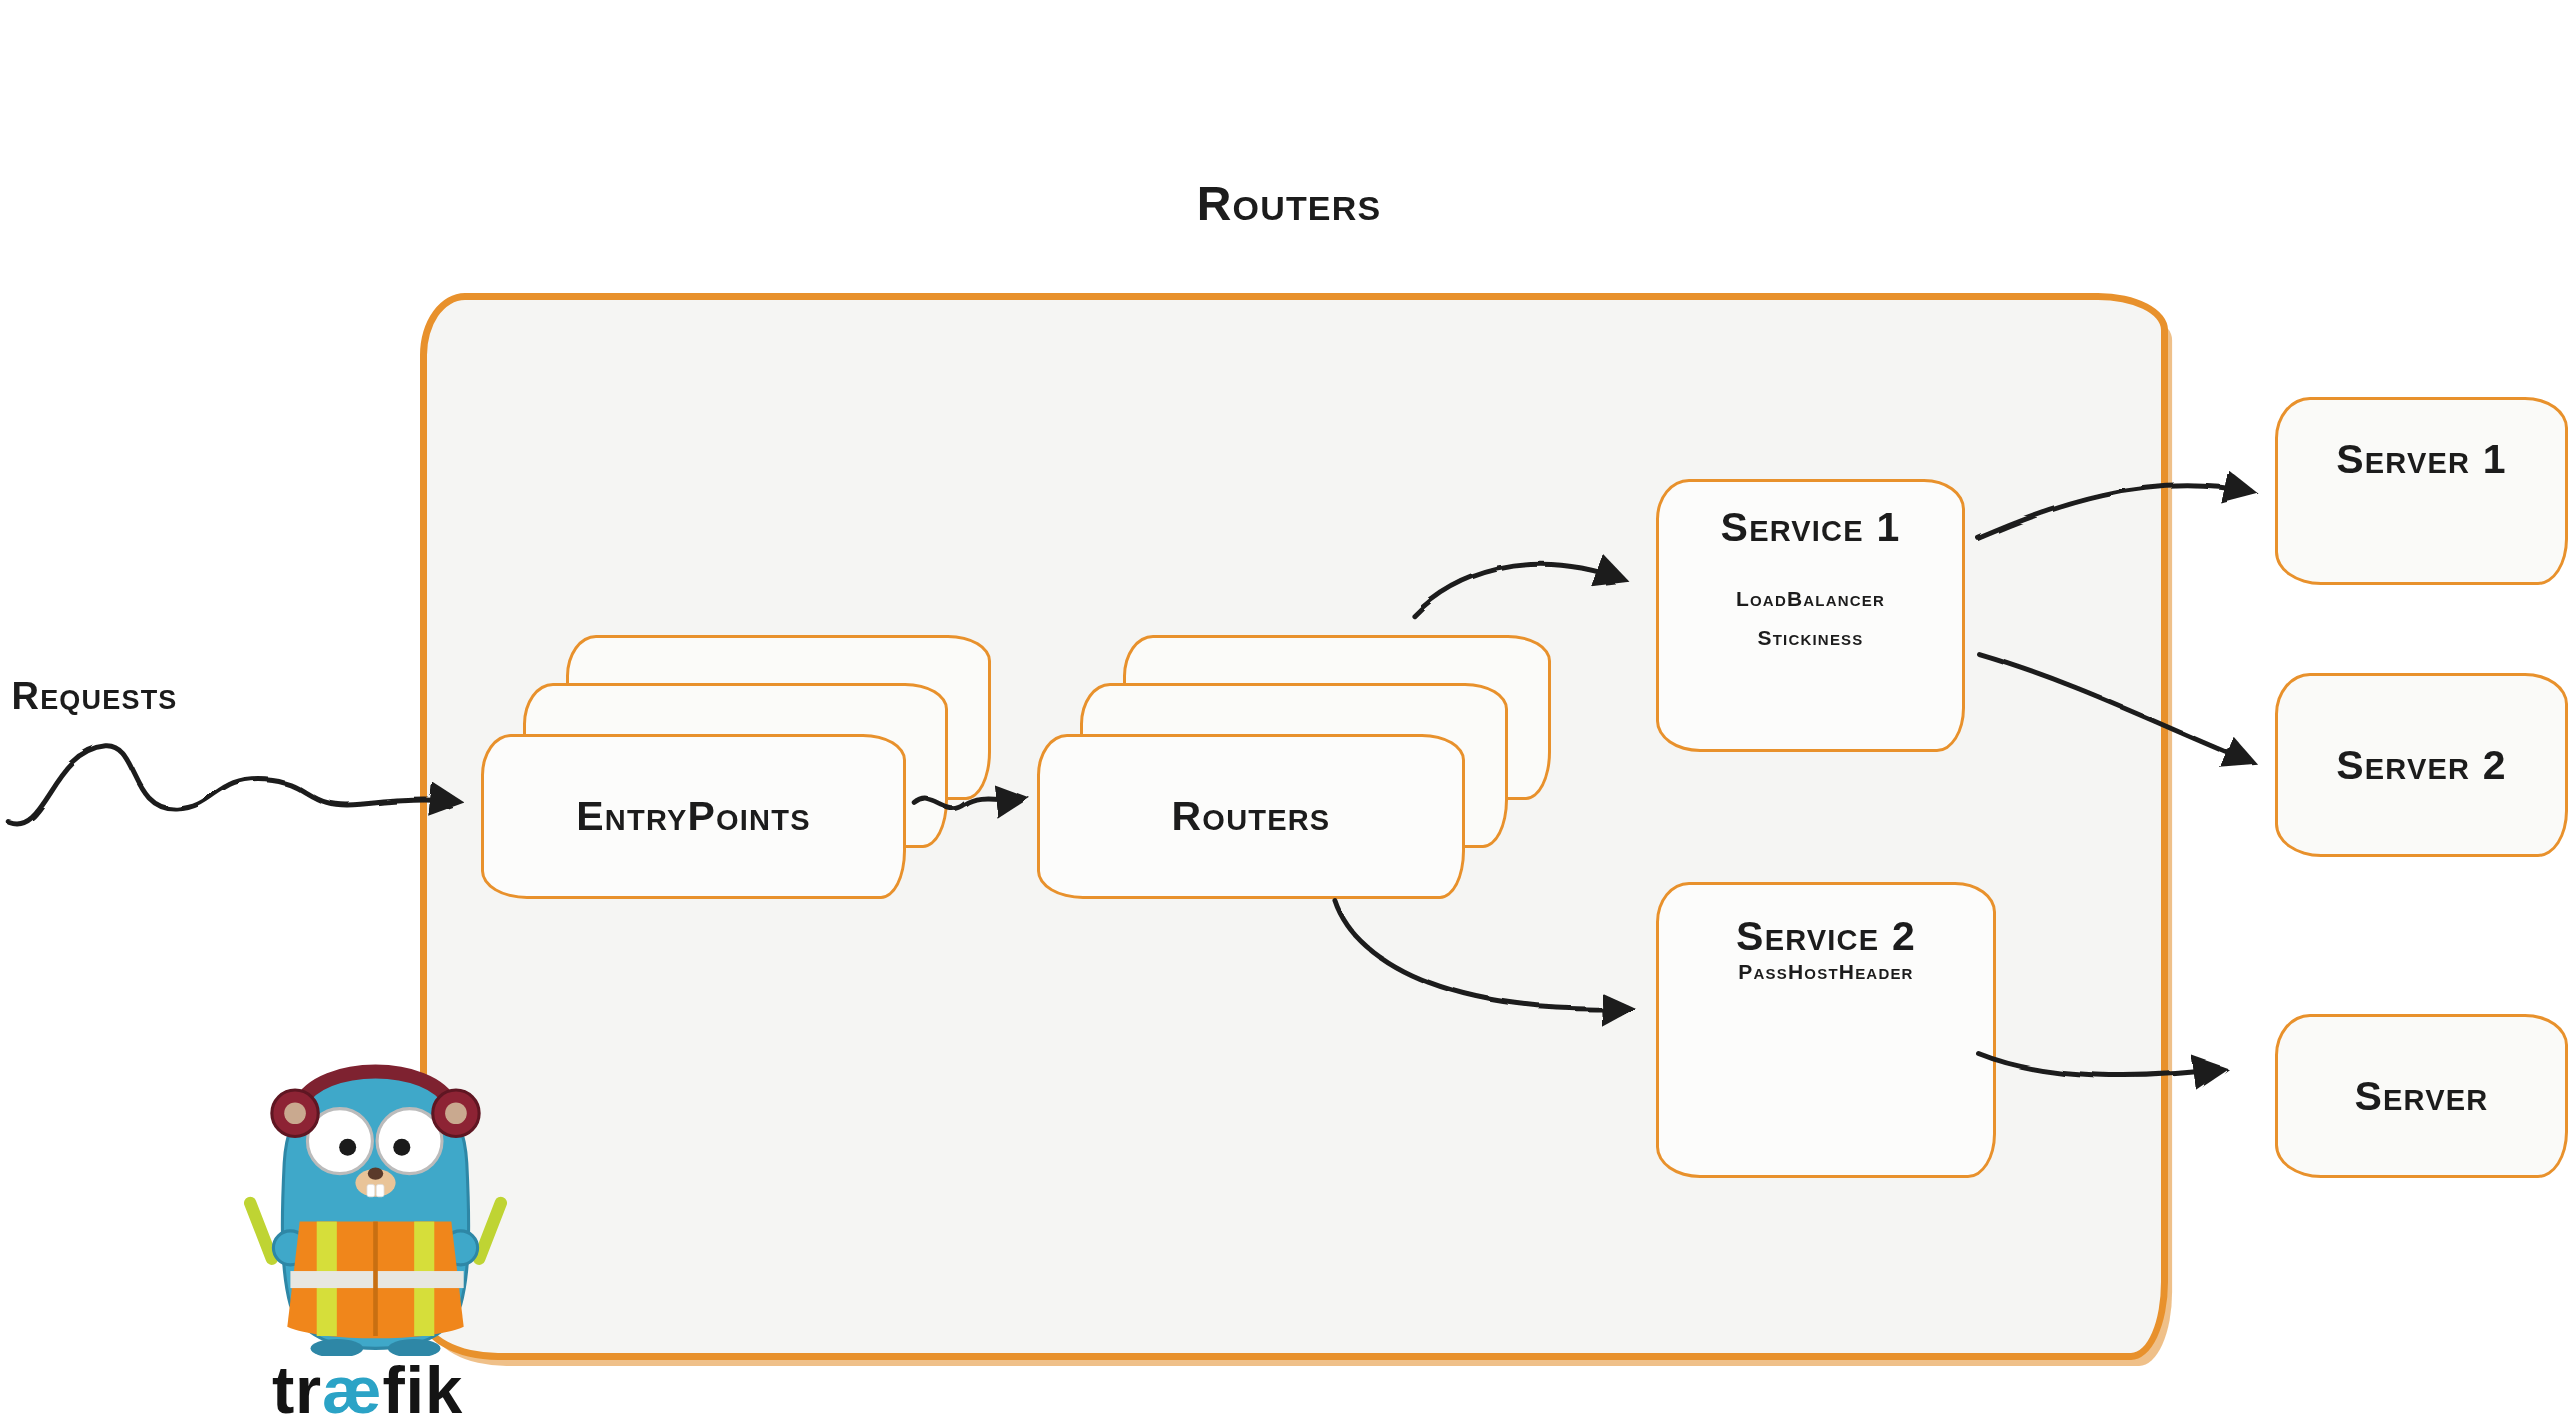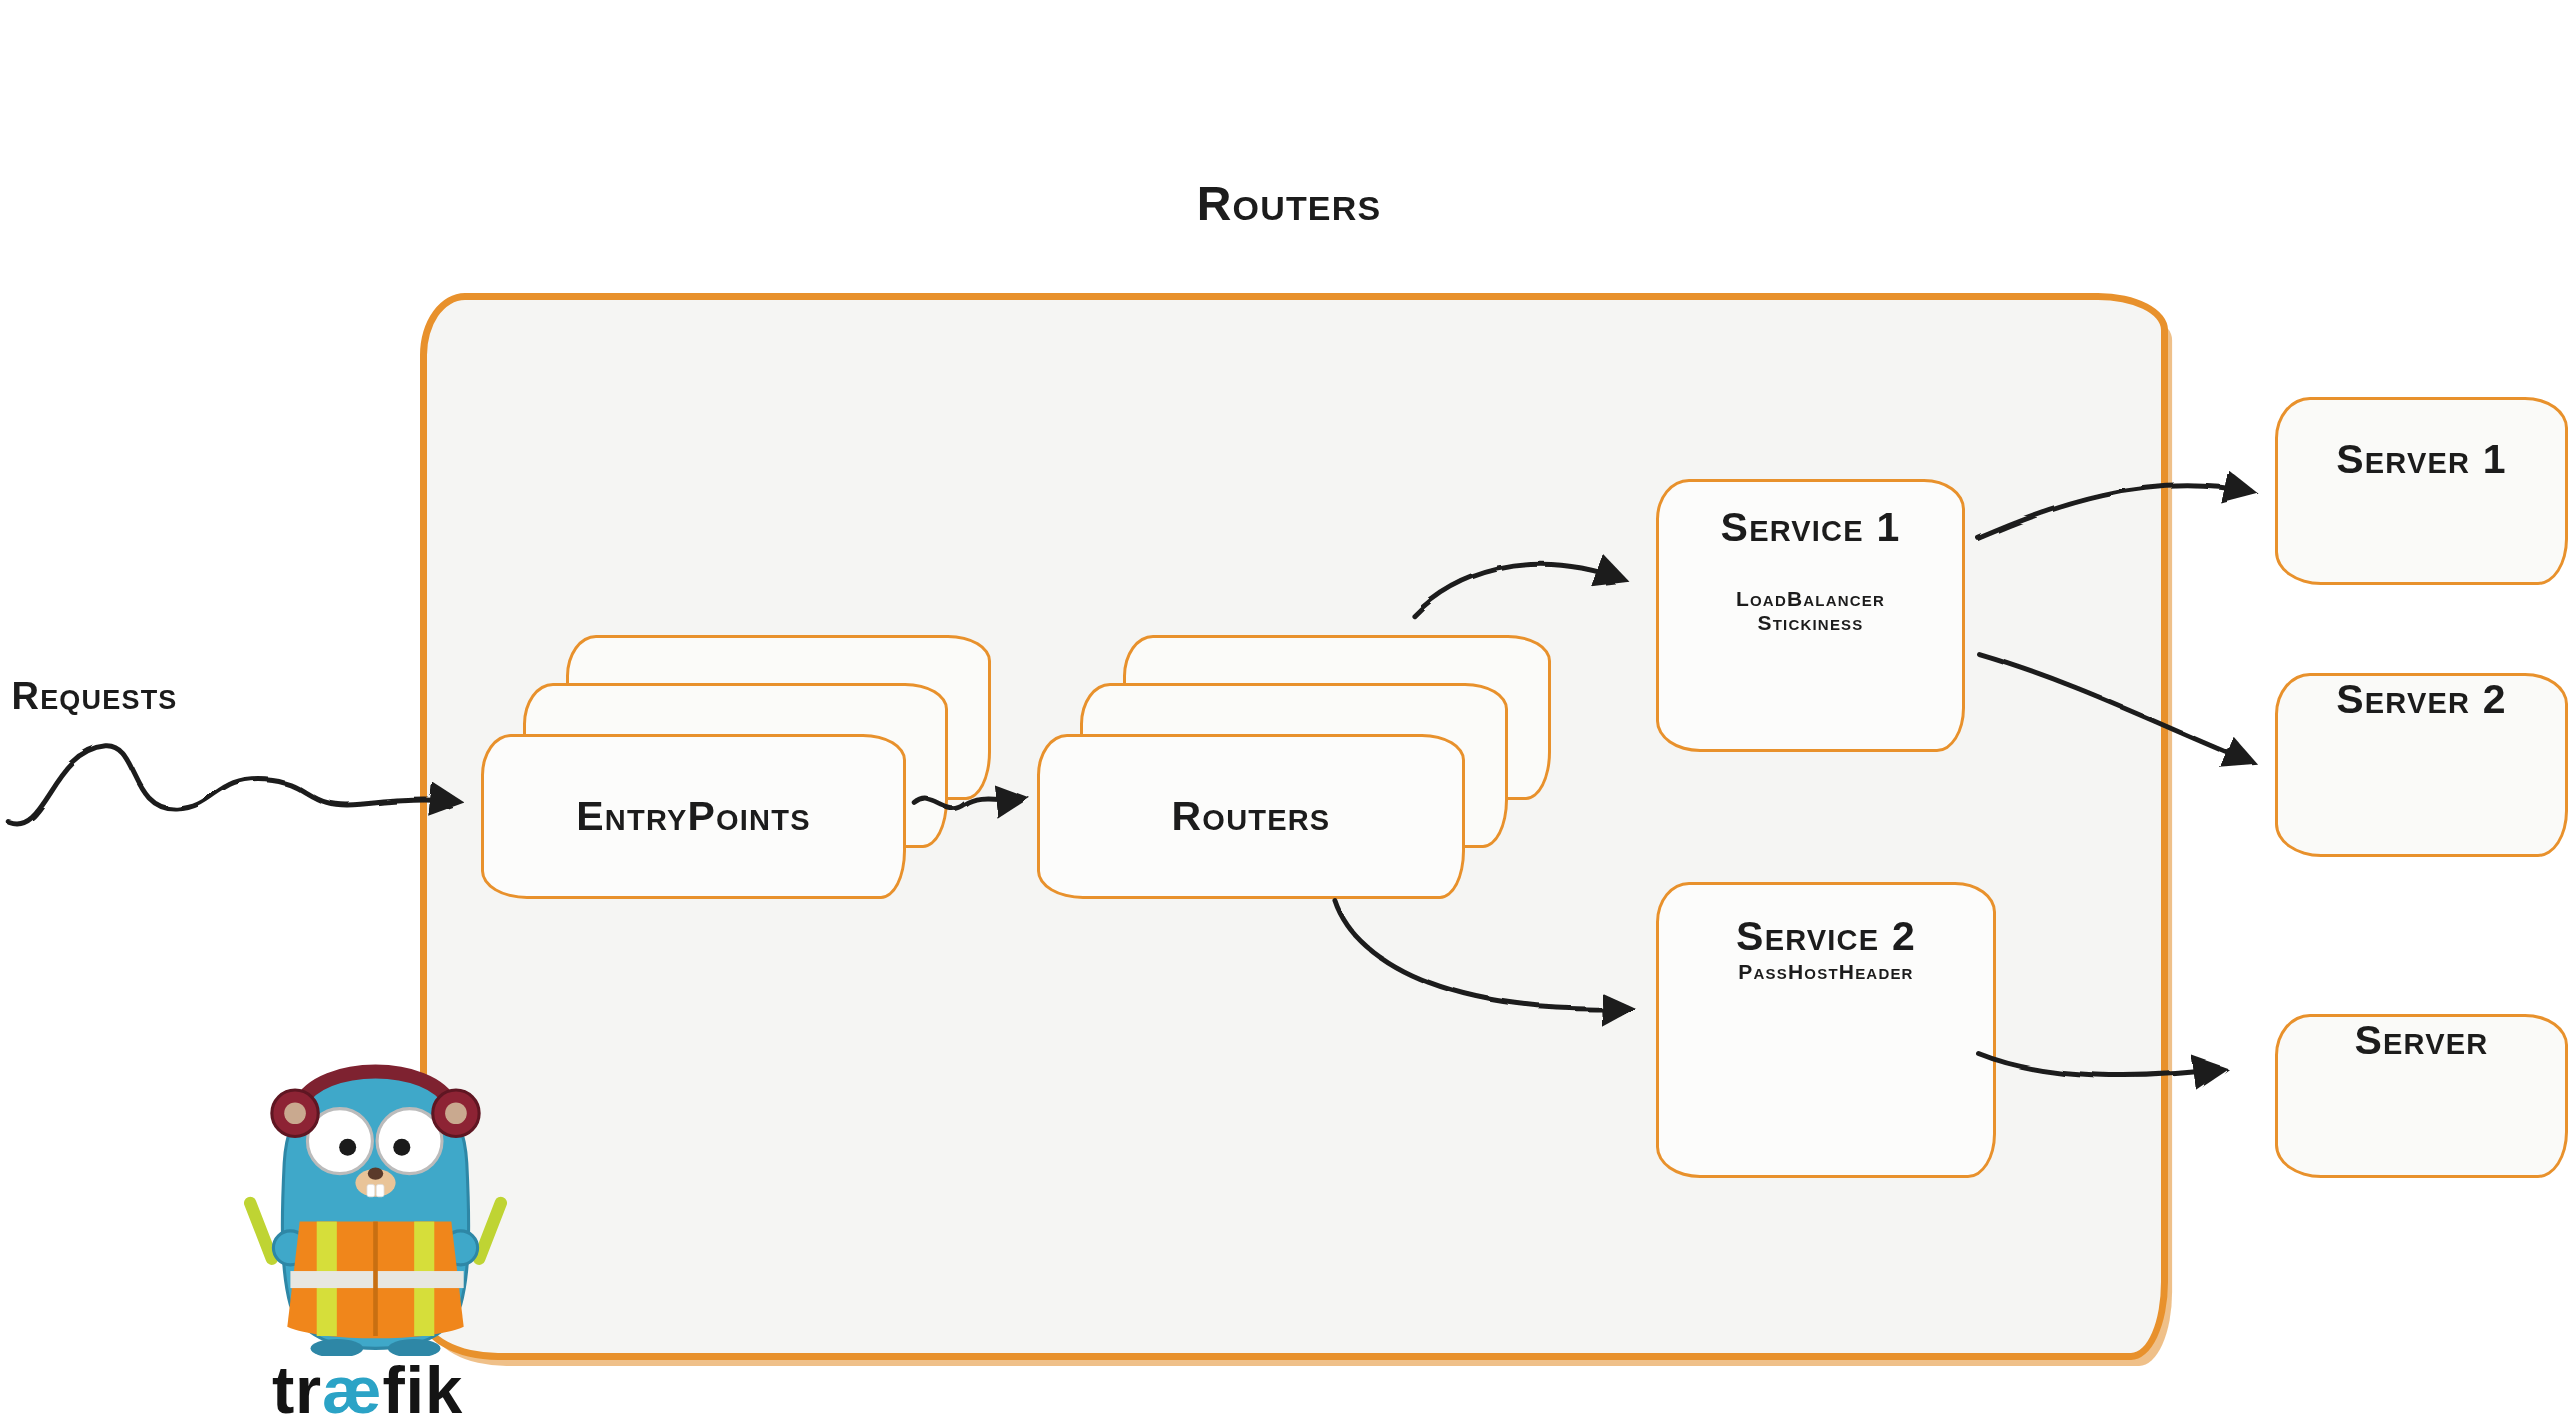--- a/index.html
+++ b/index.html
@@ -42,21 +42,21 @@
     border-radius:33px 41px 28px 44px / 40px 30px 44px 31px;
     display:flex;flex-direction:column;align-items:center;z-index:3;
   }
   .service-title{font-size:41px;font-weight:600;}
   .service-feature{font-size:21px;font-weight:600;}
 
   .server-box{
     position:absolute;left:2275px;width:293px;
     background:#FAFAF8;border:3.3px solid #E8912C;box-sizing:border-box;
     border-radius:35px 43px 30px 46px / 41px 31px 46px 33px;
-    display:flex;align-items:flex-start;justify-content:center;
+    display:flex;align-items:center;justify-content:center;
     font-size:41px;font-weight:600;z-index:3;
   }
 
   .arrows-layer{position:absolute;left:0;top:0;z-index:5;pointer-events:none;}
 
   .mascot{position:absolute;left:244px;top:1039px;z-index:6;}
   .logo{
     position:absolute;left:272px;top:1351px;z-index:6;
     font-size:67px;font-weight:600;letter-spacing:0.8px;color:#141414;
   }
@@ -85,21 +85,21 @@
     <div class="card back" style="left:1123px;top:635px;width:428px;height:165px;"></div>
     <div class="card back" style="left:1080px;top:683px;width:428px;height:165px;"></div>
     <div class="card" style="left:1037px;top:734px;width:428px;height:165px;">
       <div class="card-label-center sc">Routers</div>
     </div>
   </div>
 
   <div class="service-box" style="left:1656px;top:479px;width:309px;height:273px;padding-top:22px;">
     <div class="service-title sc">Service 1</div>
     <div class="service-feature sc" style="margin-top:36px;">LoadBalancer</div>
-    <div class="service-feature sc" style="">Stickiness</div>
+    <div class="service-feature sc" style="margin-top:15px;">Stickiness</div>
   </div>
 
   <div class="service-box" style="left:1656px;top:882px;width:340px;height:296px;padding:28px 0 44px 0;justify-content:flex-start;">
     <div class="service-title sc">Service 2</div>
     <div class="service-feature sc">PassHostHeader</div>
   </div>
 
   <div class="server-box sc" style="top:397px;height:188px;align-items:flex-start;padding-top:36px;">
     <span>Server 1</span>
   </div>

